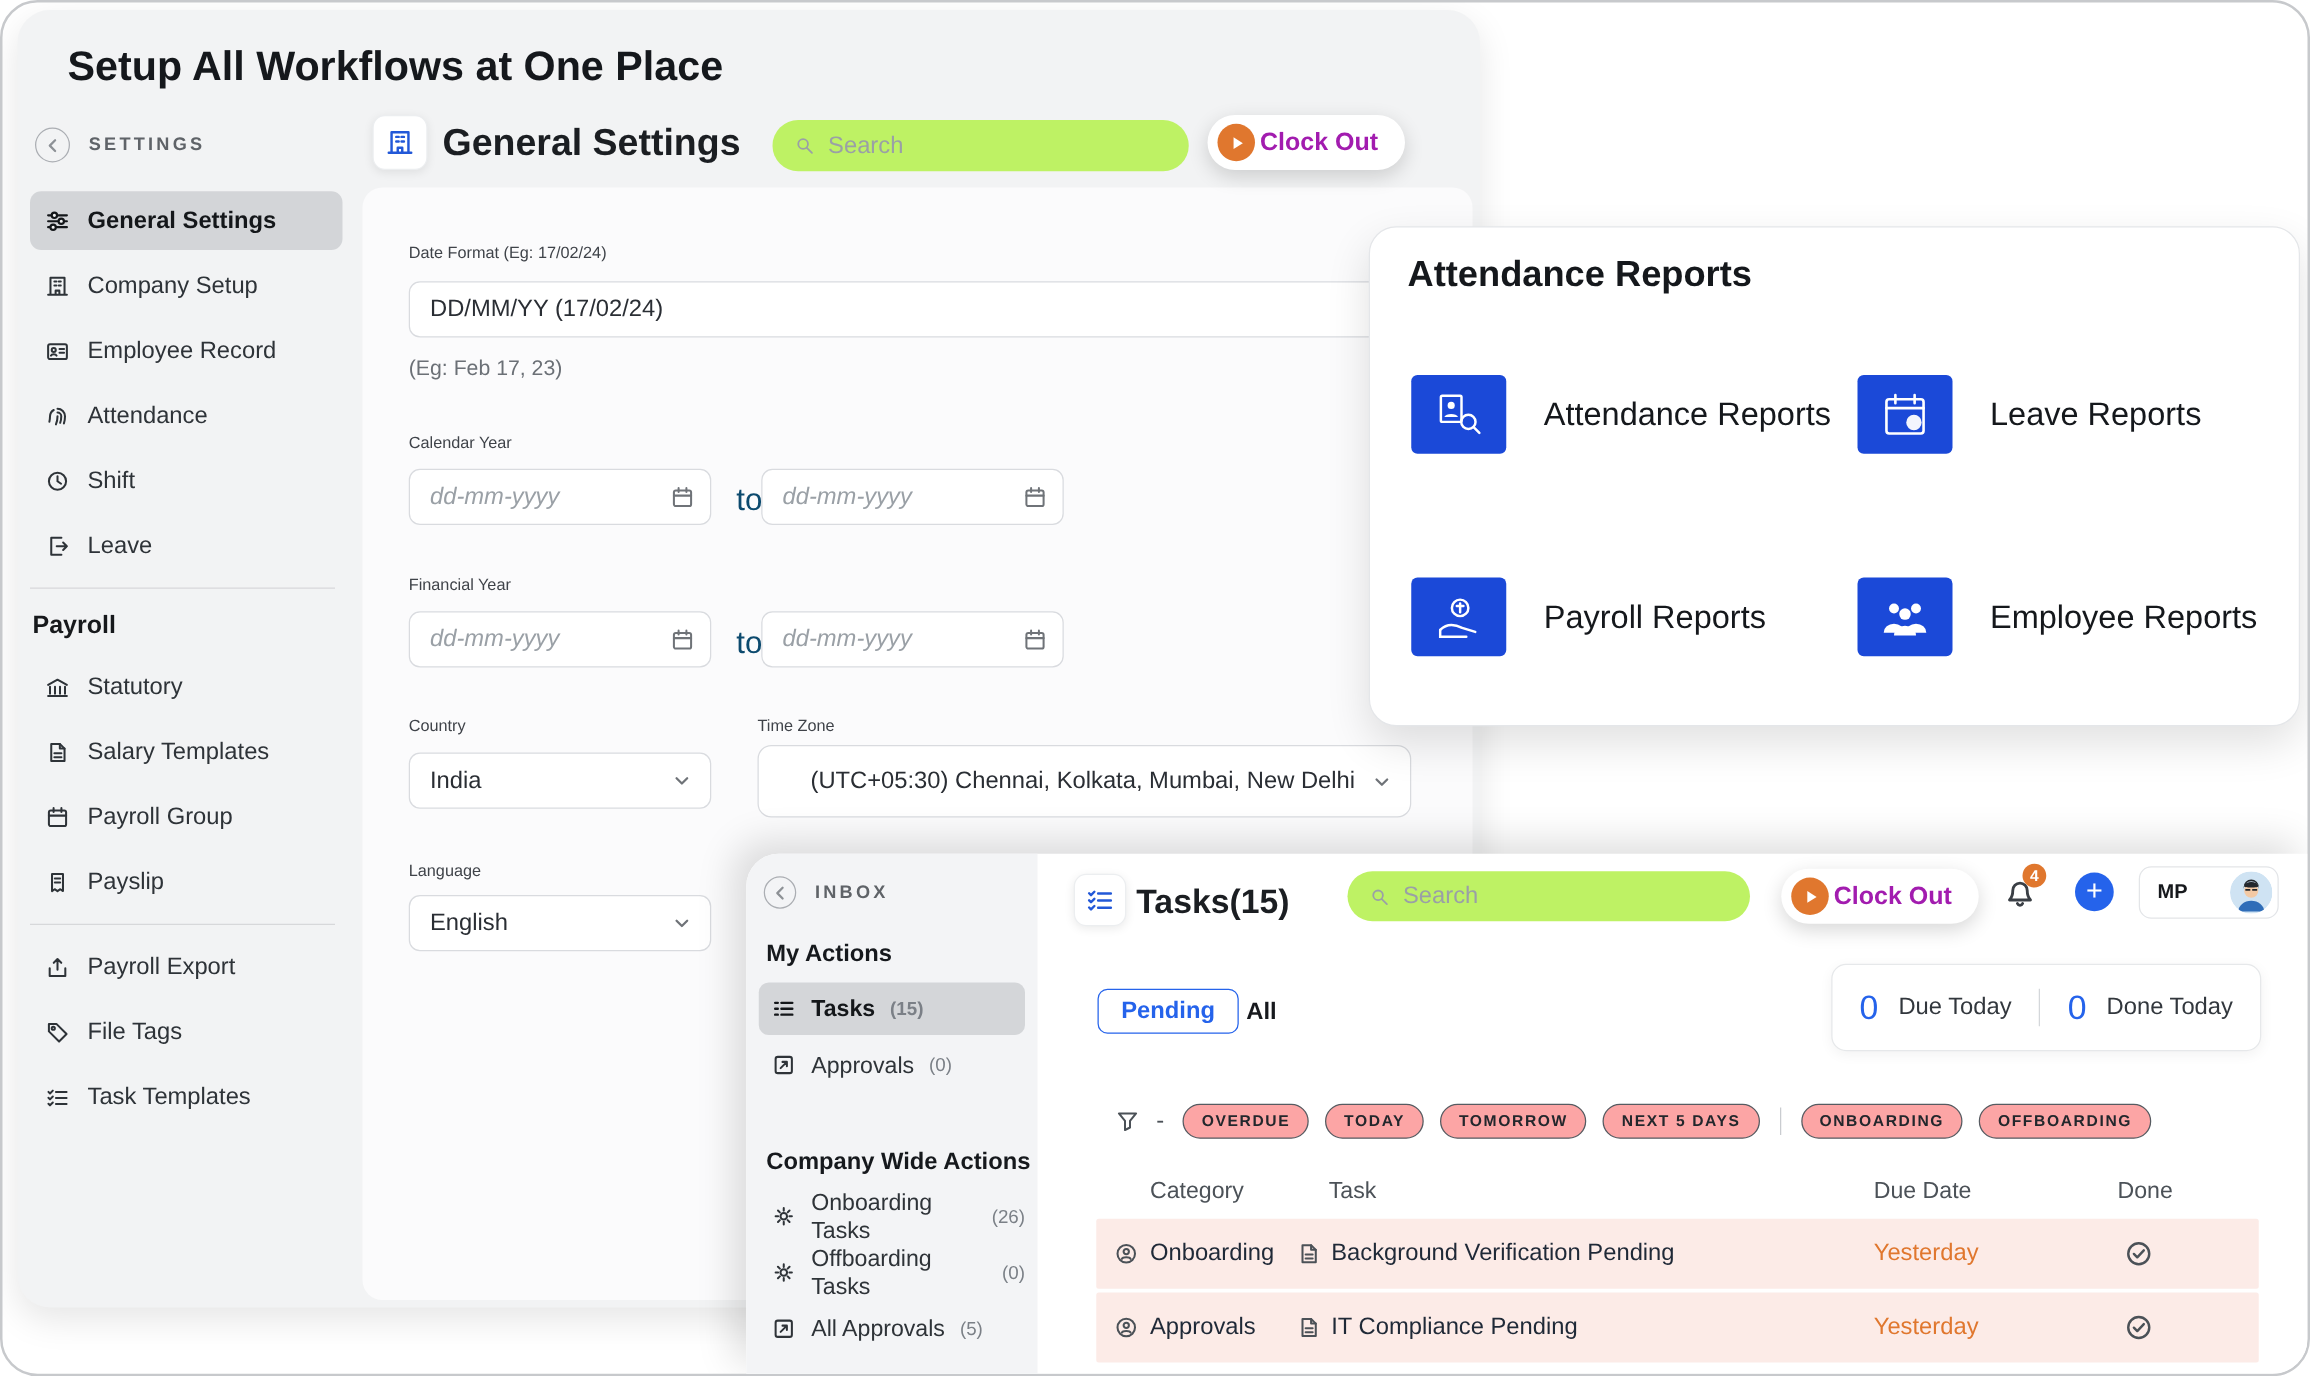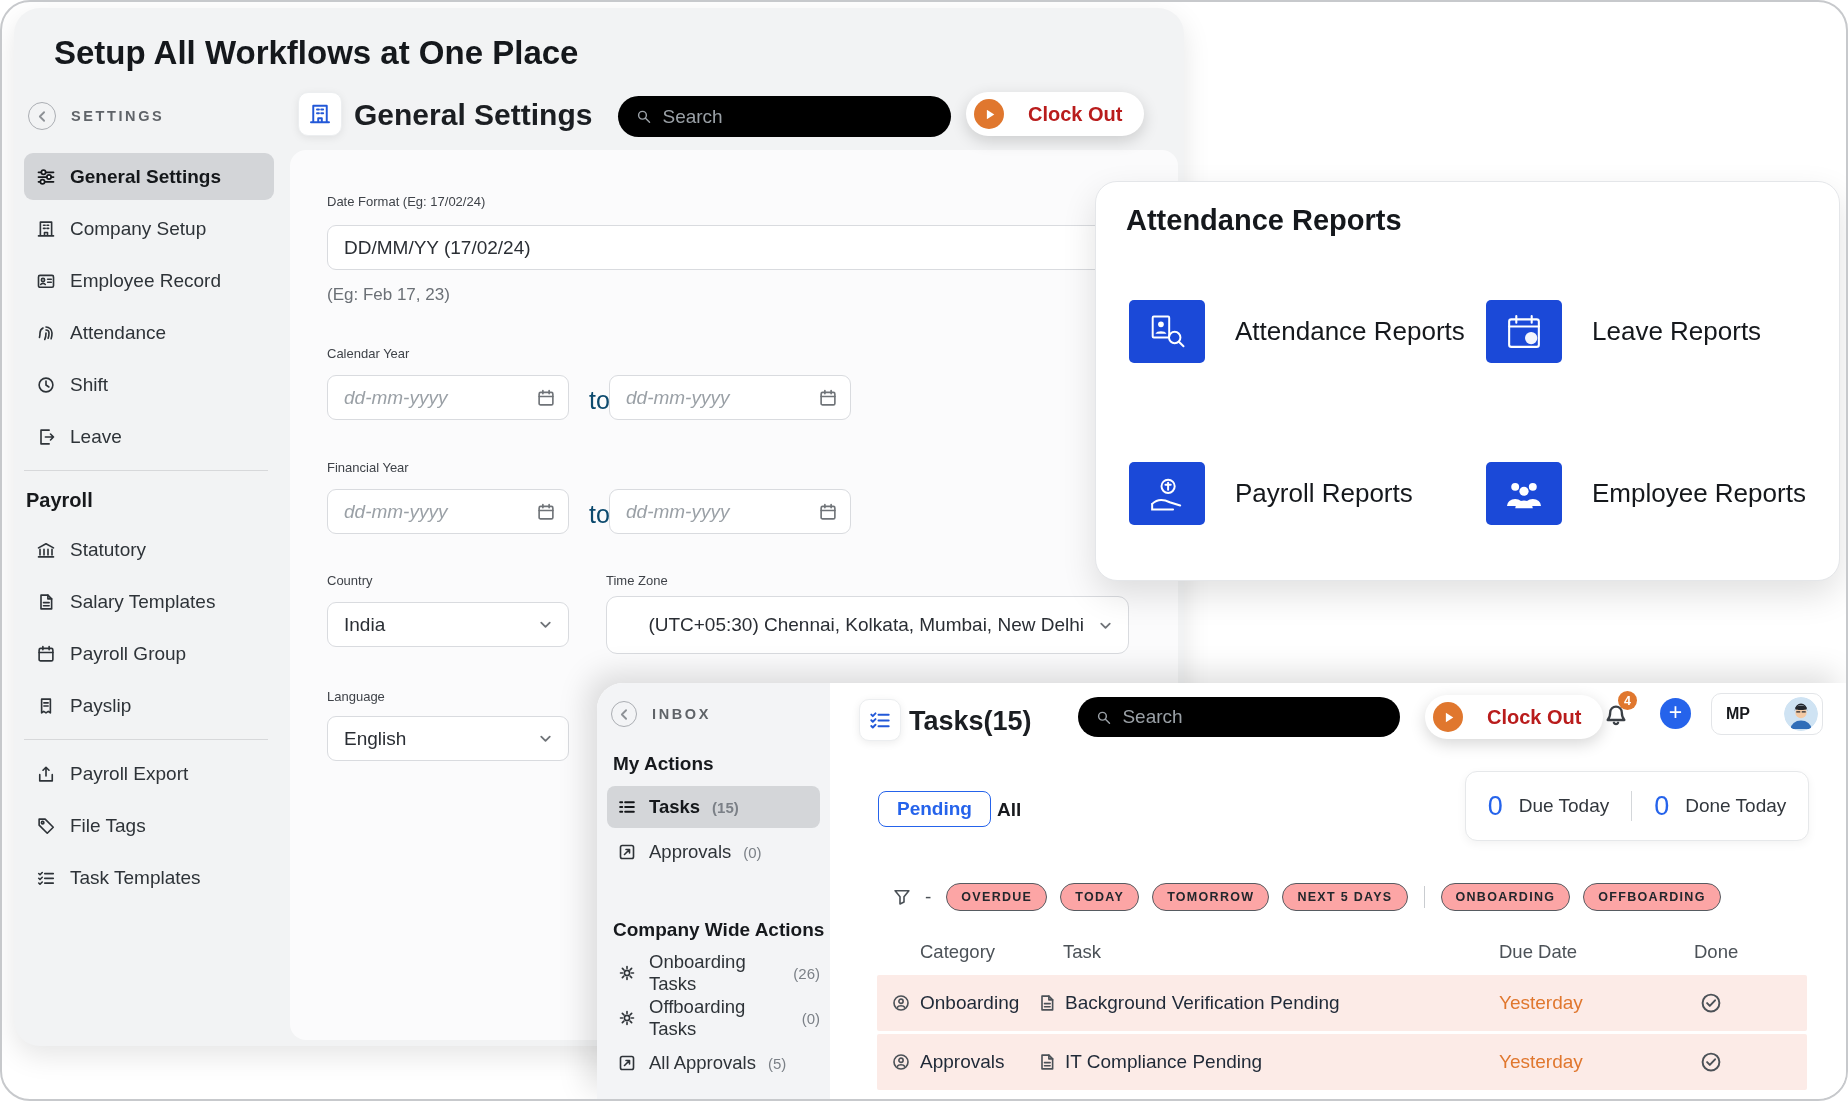--- a/index.html
+++ b/index.html
@@ -29,29 +29,29 @@
 
   .ic { width: 20px; height: 20px; flex: 0 0 auto; }
   .ic-sm { width: 17px; height: 17px; }
   .ic-md { width: 24px; height: 24px; }
 
   .head-iconbox { position: absolute; width: 44px; height: 44px; background: #fff; border-radius: 10px;
         display: flex; align-items: center; justify-content: center; color: #2258d8;
         box-shadow: 0 2px 8px rgba(0,0,0,.08); border: 1px solid #eceef0; }
   .head-title { position: absolute; font-size: 30px; font-weight: 700; color: #1b1e22; }
 
-  .search-pill { position: absolute; display: flex; align-items: center; gap: 11px; background: #000000;
+  .search-pill { position: absolute; display: flex; align-items: center; gap: 11px; background: #bef264;
         border-radius: 22px; padding: 0 18px; color: #9aa0a6; }
   .search-pill input { border: none; background: transparent; outline: none; font-size: 19px; color: #6b7280; width: 100%;
         font-family: "Liberation Sans", sans-serif; }
   .search-pill input::placeholder { color: #9aa0a6; }
 
-  .clock-btn { position: absolute; display: flex; align-items: center; gap: 24px; background: #fff; border: none;
+  .clock-btn { position: absolute; display: flex; align-items: center; gap: 4px; background: #fff; border: none;
         border-radius: 24px; padding: 0 22px 0 8px; height: 44px; box-shadow: 0 5px 16px rgba(0,0,0,.16);
-        font-weight: 700; font-size: 20px; color: #b91c1c; cursor: pointer; font-family: "Liberation Sans", sans-serif; }
+        font-weight: 700; font-size: 20px; color: #a21caf; cursor: pointer; font-family: "Liberation Sans", sans-serif; }
   .play-circle { width: 30px; height: 30px; background: #e0772e; border-radius: 50%;
         display: flex; align-items: center; justify-content: center; color: #fff; }
 
   .f-label { position: absolute; font-size: 13px; color: #3f4349; }
   .f-hint  { position: absolute; font-size: 17px; color: #6b7076; }
   .f-input { position: absolute; background: #fff; border: 1px solid #d9dbdf; border-radius: 9px;
         font-size: 19px; color: #2a2e34; padding: 0 16px; height: 45px; outline: none;
         font-family: "Liberation Sans", sans-serif; }
   .f-input::placeholder { color: #9aa0a6; }
   .date-wrap { position: absolute; width: 242px; height: 45px; }

